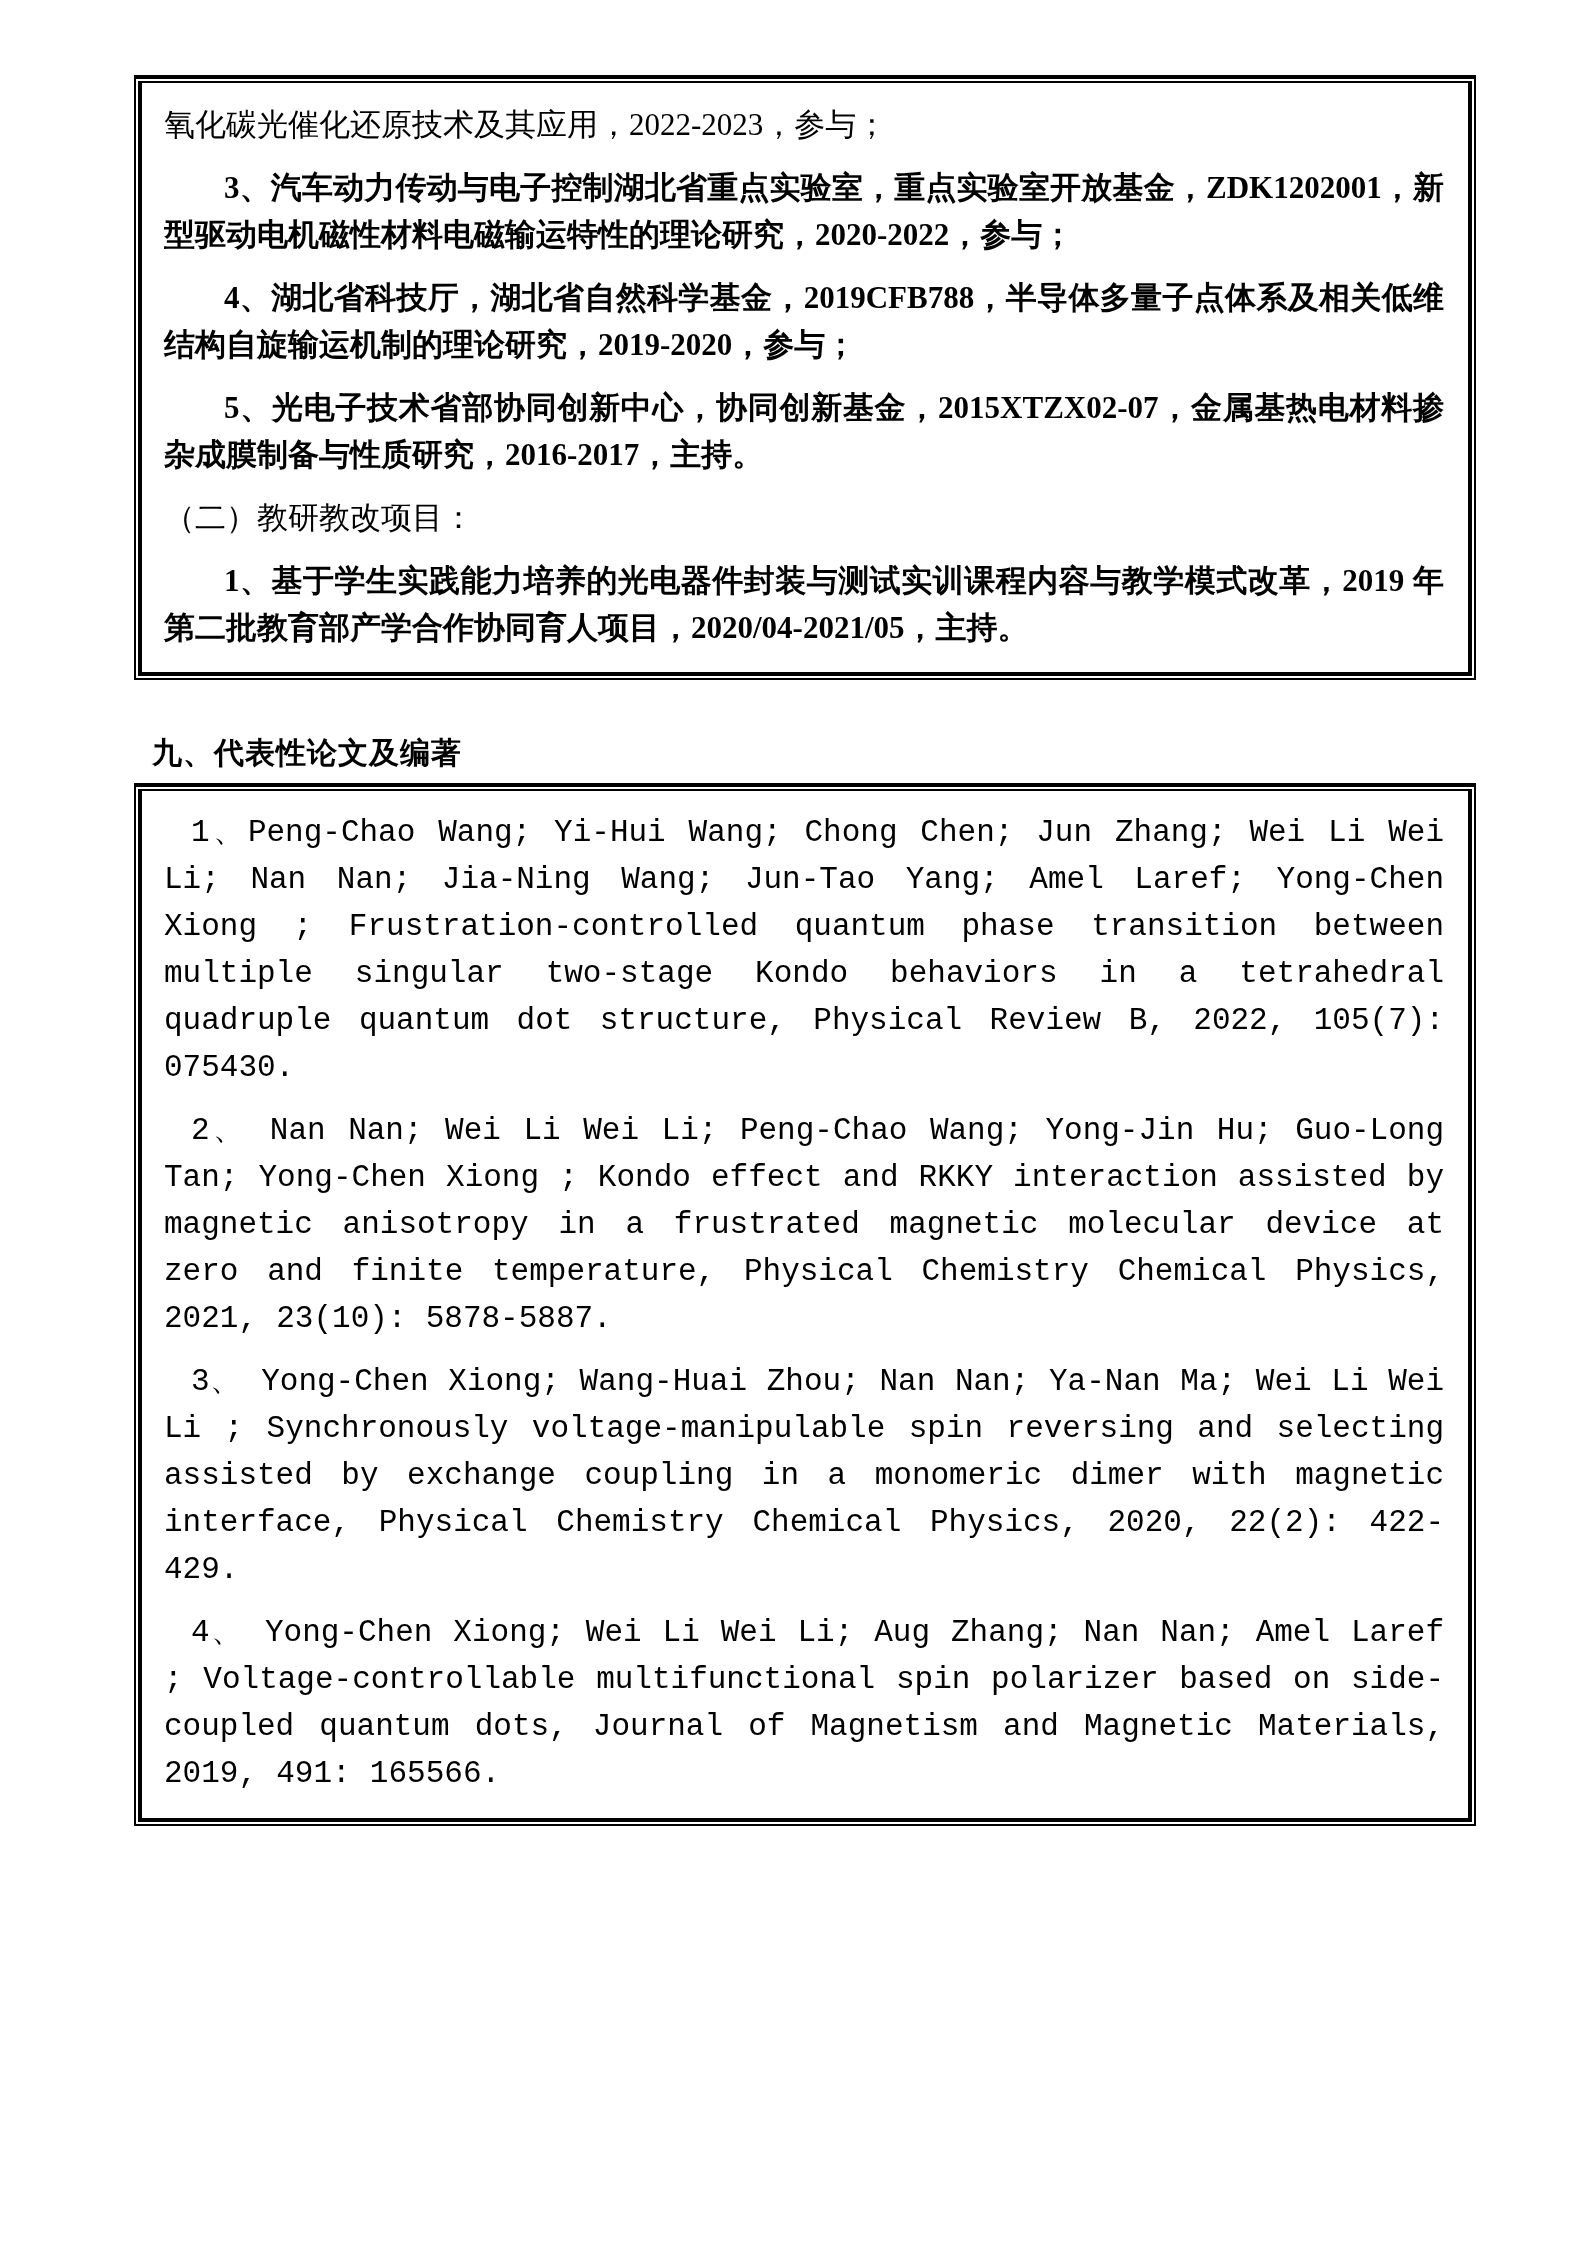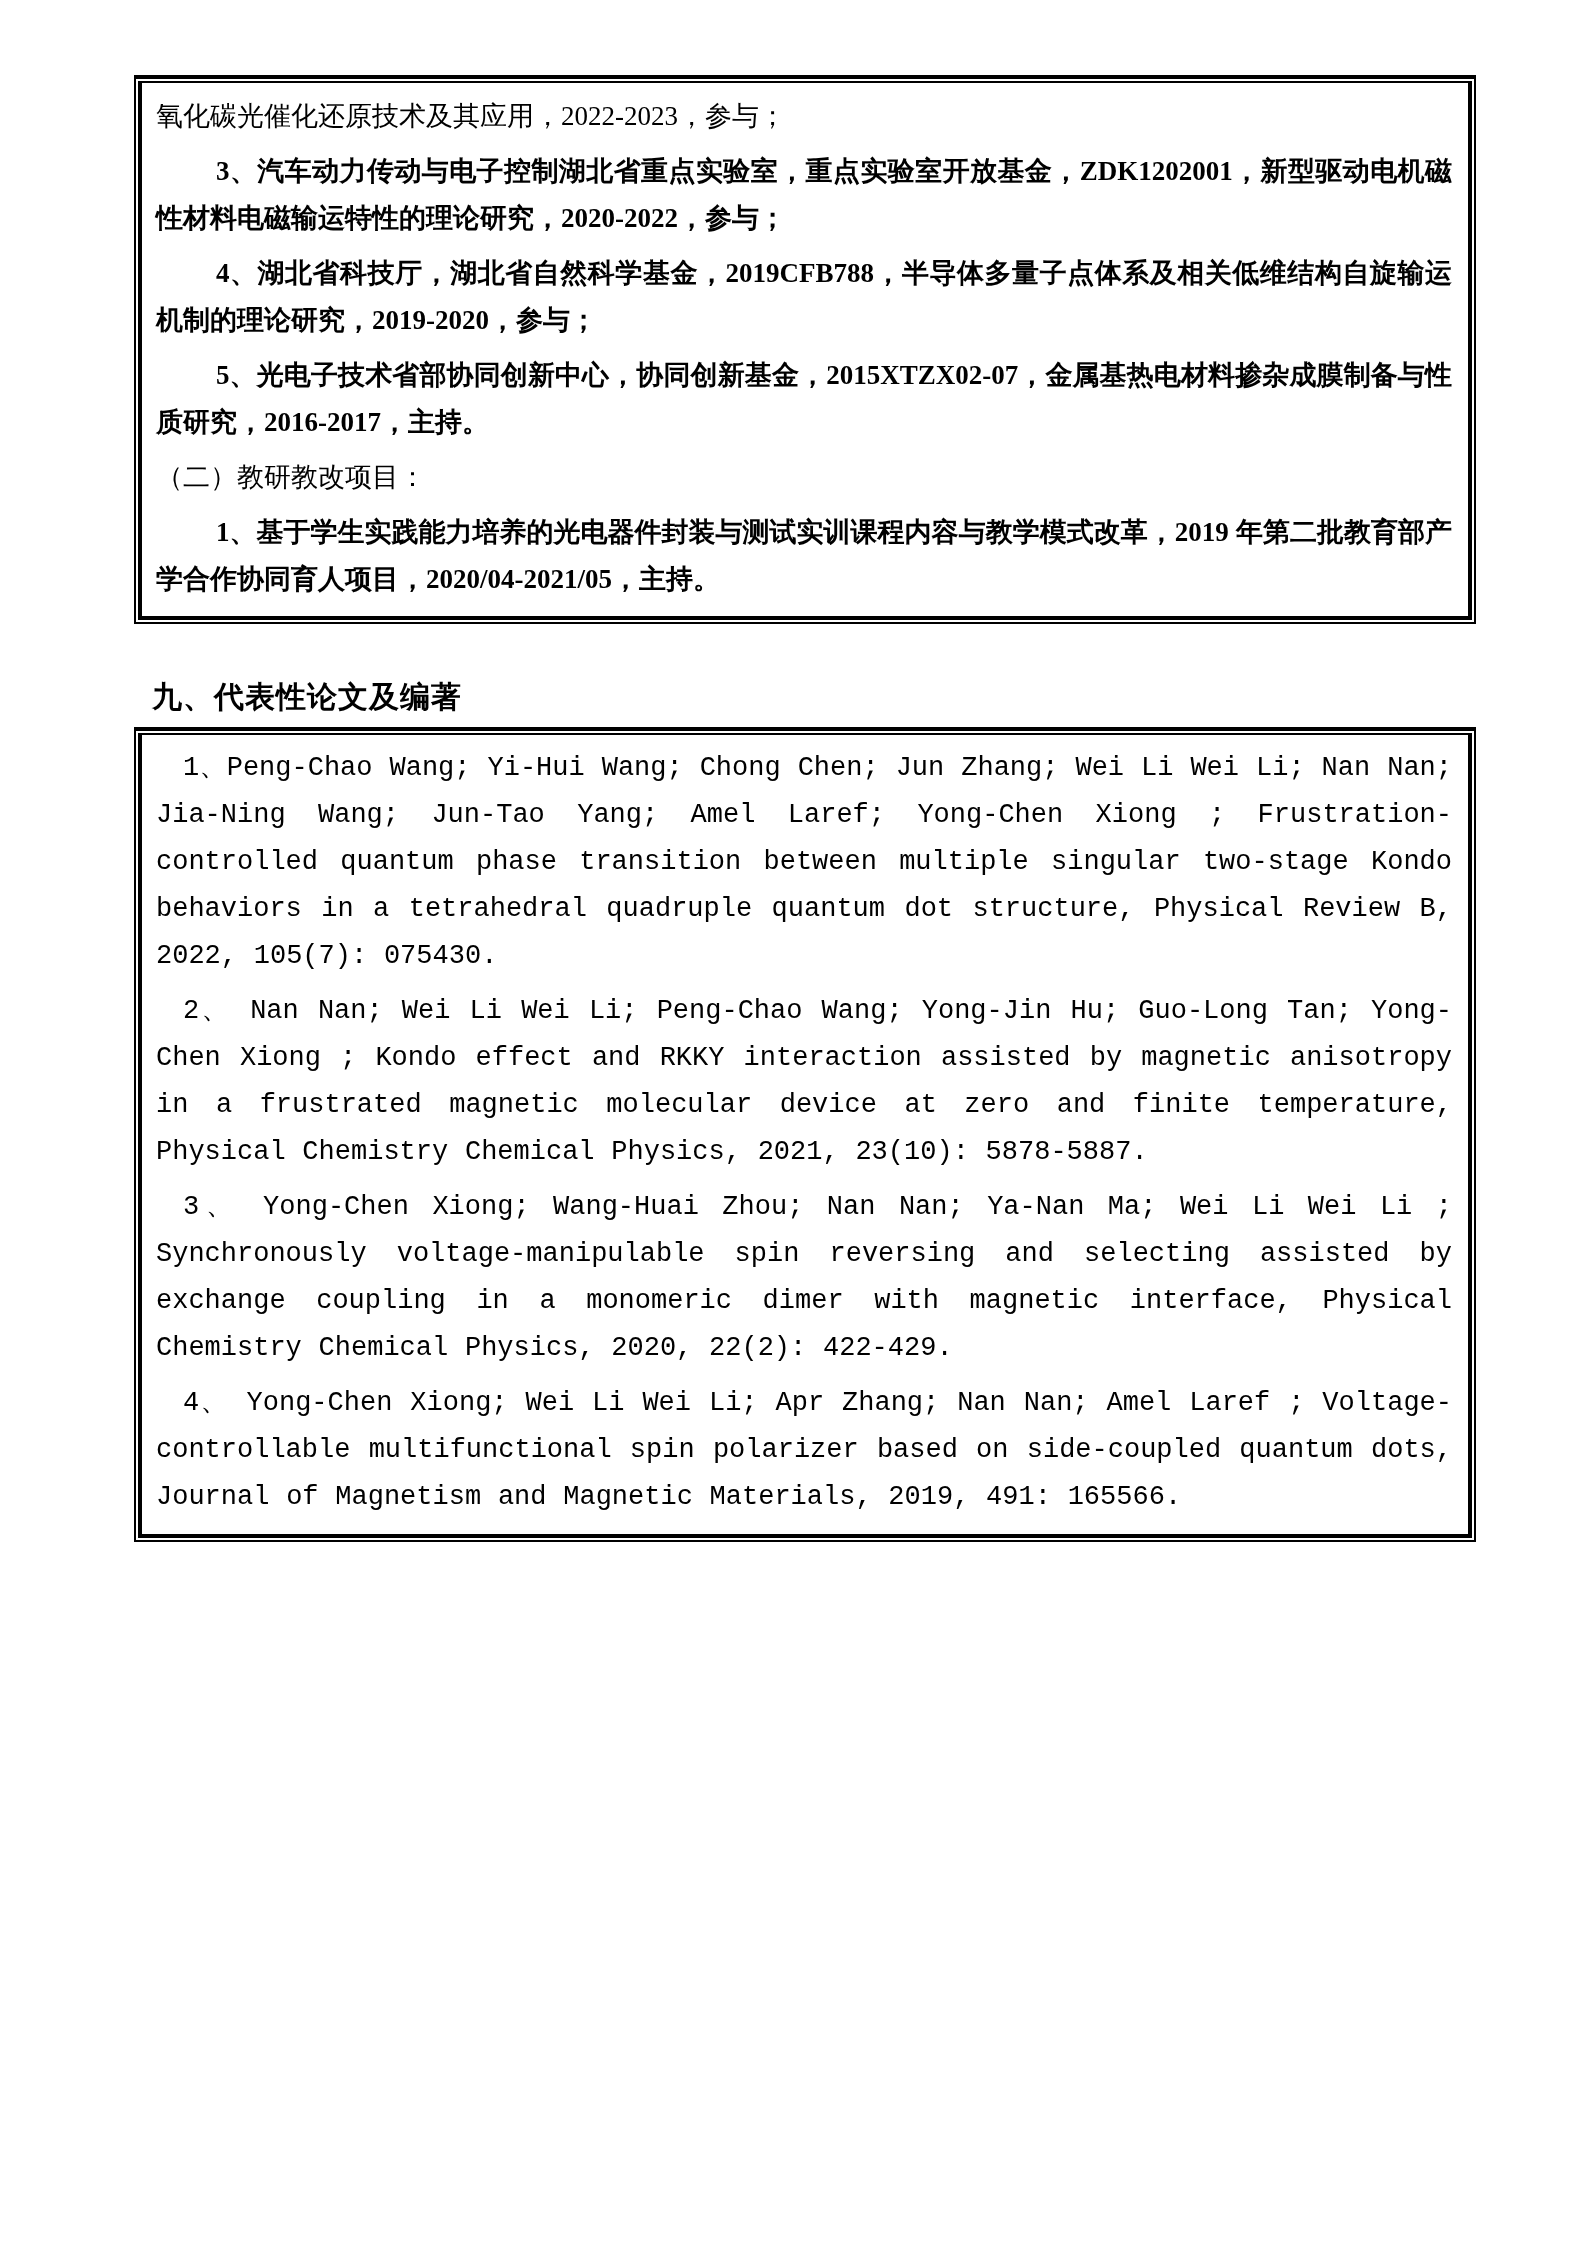--- a/index.html
+++ b/index.html
@@ -28,22 +28,22 @@
     padding: 2px;
     background: #fff;
     box-sizing: border-box;
   }
   .dbox-inner {
     border: 4px solid #000;
     border-top-width: 2px;
     padding: 2px 8px 5px 6px;
   }
   .para {
-    margin: 8px;
-    font-size: 27px;
+    margin: 16px;
+    font-size: 31px;
     line-height: 47px;
     text-align: justify;
     text-justify: inter-character;
     word-spacing: 0.02em;
   }
   .indent-2 { text-indent: 60px; font-weight: bold; }   
   .indent-1 { text-indent: 27px; font-family: Liberation Mono, monospace; }   
   .section-heading {
     margin: 52px 0 9px 18px;
     font-size: 30px;
@@ -68,17 +68,17 @@
     </div>
   </div>
 
   <h2 class="section-heading">九、代表性论文及编著</h2>
 
   <div class="dbox">
     <div class="dbox-inner">
       <p class="para indent-1">1、Peng-Chao Wang; Yi-Hui Wang; Chong Chen; Jun Zhang; Wei Li Wei Li; Nan Nan; Jia-Ning Wang; Jun-Tao Yang; Amel Laref; Yong-Chen Xiong ; Frustration-controlled quantum phase transition between multiple singular two-stage Kondo behaviors in a tetrahedral quadruple quantum dot structure, Physical Review B, 2022, 105(7): 075430.</p>
       <p class="para indent-1">2、 Nan Nan; Wei Li Wei Li; Peng-Chao Wang; Yong-Jin Hu; Guo-Long Tan; Yong-Chen Xiong ; Kondo effect and RKKY interaction assisted by magnetic anisotropy in a frustrated magnetic molecular device at zero and finite temperature, Physical Chemistry Chemical Physics, 2021, 23(10): 5878-5887.</p>
       <p class="para indent-1">3、 Yong-Chen Xiong; Wang-Huai Zhou; Nan Nan; Ya-Nan Ma; Wei Li Wei Li ; Synchronously voltage-manipulable spin reversing and selecting assisted by exchange coupling in a monomeric dimer with magnetic interface, Physical Chemistry Chemical Physics, 2020, 22(2): 422-429.</p>
-      <p class="para indent-1">4、 Yong-Chen Xiong; Wei Li Wei Li; Apr Zhang; Nan Nan; Amel Laref ; Voltage-controllable multifunctional spin polarizer based on side-coupled quantum dots, Journal of Magnetism and Magnetic Materials, 2019, 491: 165566.</p>
+      <p class="para indent-1">4、 Yong-Chen Xiong; Wei Li Wei Li; Aug Zhang; Nan Nan; Amel Laref ; Voltage-controllable multifunctional spin polarizer based on side-coupled quantum dots, Journal of Magnetism and Magnetic Materials, 2019, 491: 165566.</p>
     </div>
   </div>
 
 </div>
 
 </body></html>

